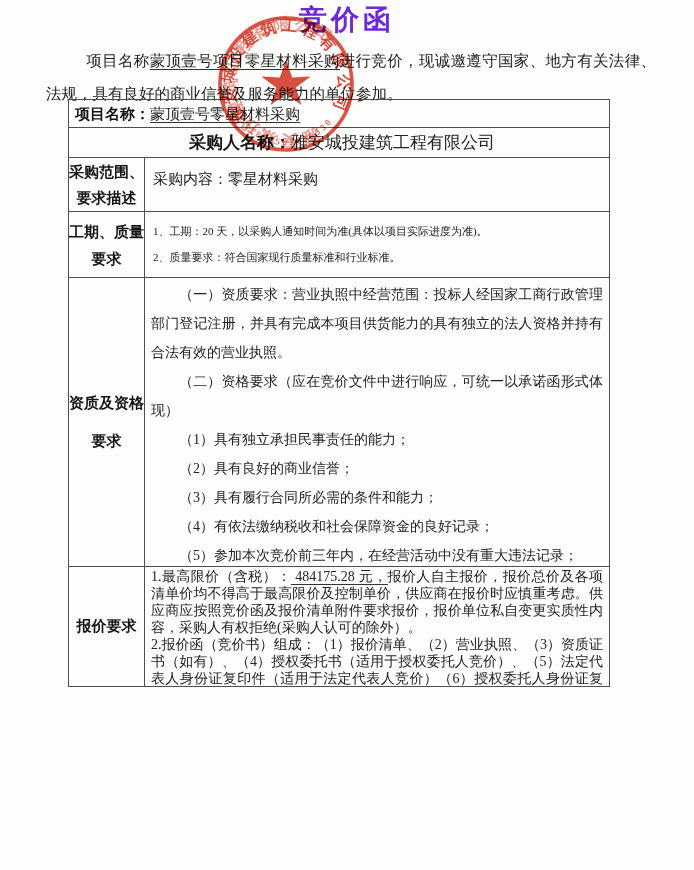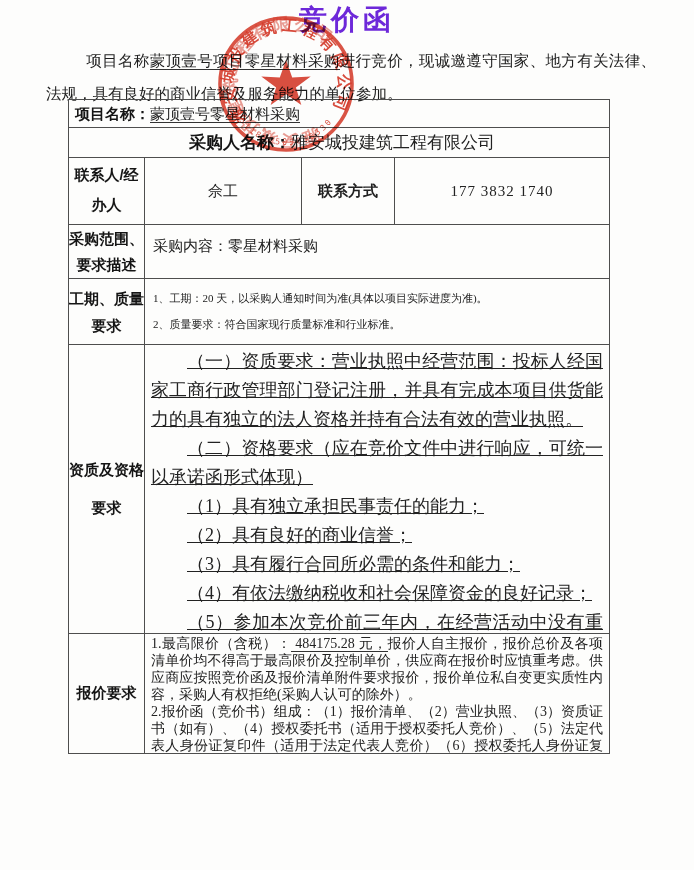--- a/index.html
+++ b/index.html
@@ -43,21 +43,21 @@
   .c3a{height:66px;}
   .c3b{height:66px; font-family:"Liberation Sans","DejaVu Sans",sans-serif; font-weight:bold;}
   .c3c{height:66px; letter-spacing:1px;}
   .lab-brief{height:74px; line-height:30px; padding-top:6px;}
   .c4{height:74px; font-size:14.5px; line-height:36px; padding:2px 8px 0 8px; text-align:justify;}
   .lab-scope{height:53px; line-height:26px; padding-top:1px;}
   .c5{height:53px; font-size:15px; line-height:26px; padding:8px 8px 0 8px;}
   .lab-period{height:65px; line-height:27px; padding-top:6px;}
   .c6{height:65px; font-size:11px; line-height:26px; padding:6px 8px 0 8px;}
   .lab-qual{height:288px; display:flex; flex-direction:column; align-items:center; justify-content:center; line-height:38px;}
-  .c7{height:288px; font-size:18px; line-height:29px; padding:2px 6px 0 6px; text-align:justify;text-decoration:underline;}
+  .c7{height:288px; font-size:14px; line-height:29px; padding:2px 6px 0 6px; text-align:justify;}
   .c7 p{margin:0; text-indent:2em;}
   .lab-time{height:39px; line-height:19px; padding-top:1px; font-size:14px;}
   .c8{height:39px; font-size:14.5px; line-height:19px; padding:1px 8px 0 8px;}
   .lab-offer{height:119px; display:flex; align-items:center; justify-content:center;}
   .c9{height:119px; font-size:14px; line-height:17px; padding:1px 6px 0 6px; text-align:justify;}
   .c9 p{margin:0;}
   
   .stamp{
     position:absolute; left:212px; top:4px; width:152px; height:160px;
     mix-blend-mode:multiply; pointer-events:none;
@@ -81,34 +81,20 @@
     </colgroup>
     <tbody>
         <tr>
       <td colspan="4">
             <div class="cell r1"><span class="inline-lab">项目名称：</span><span class="u">蒙顶壹号零星材料采购</span></div>
           </td>
     </tr>
     <tr>
       <td colspan="4">
             <div class="cell r2"><span class="inline-lab">采购人名称：</span><span>雅安城投建筑工程有限公司</span></div>
-          </td>
-    </tr>
-    <tr>
-      <td>
-            <div class="lab lab-contact">联系人/经办人</div>
-          </td>
-      <td>
-            <div class="cell mid c3a">佘工</div>
-          </td>
-      <td>
-            <div class="cell mid c3b">联系方式</div>
-          </td>
-      <td>
-            <div class="cell mid c3c">177 3832 1740</div>
           </td>
     </tr>
     <tr>
       <td>
             <div class="lab lab-scope">采购范围、要求描述</div>
           </td>
       <td colspan="3">
             <div class="cell c5">采购内容：零星材料采购</div>
           </td>
     </tr>

